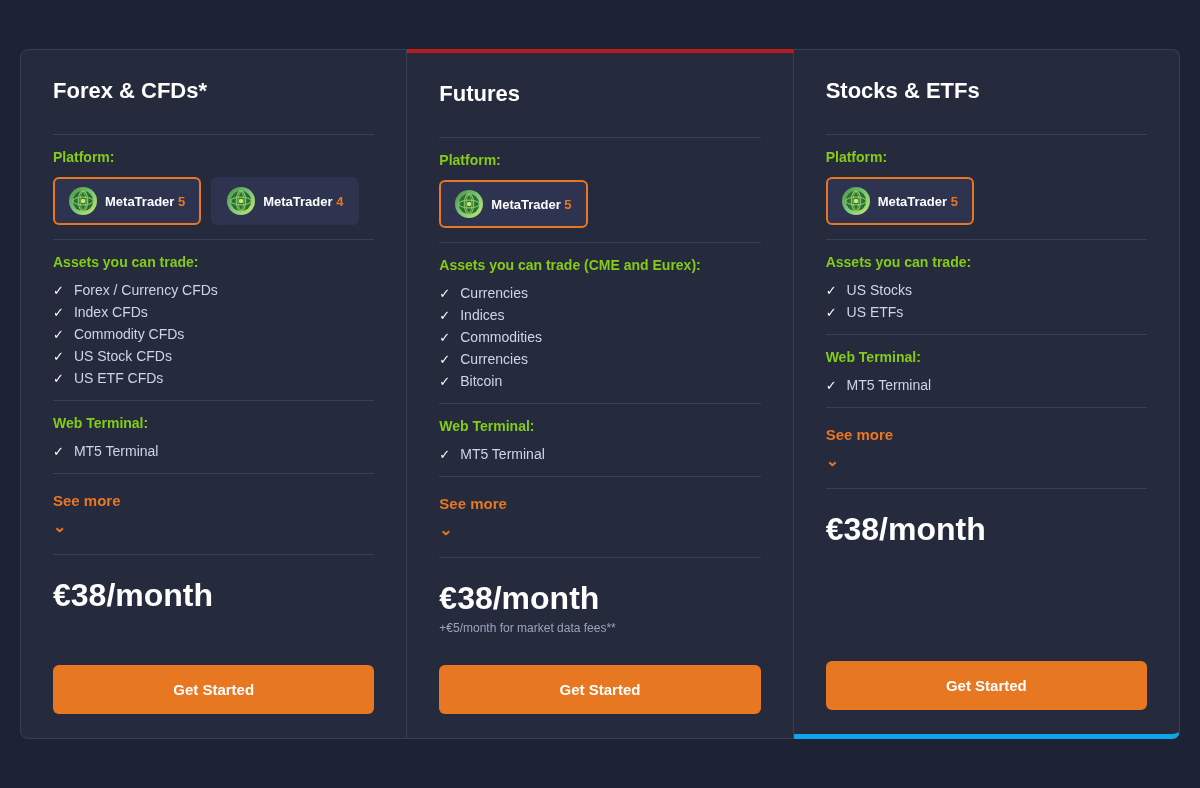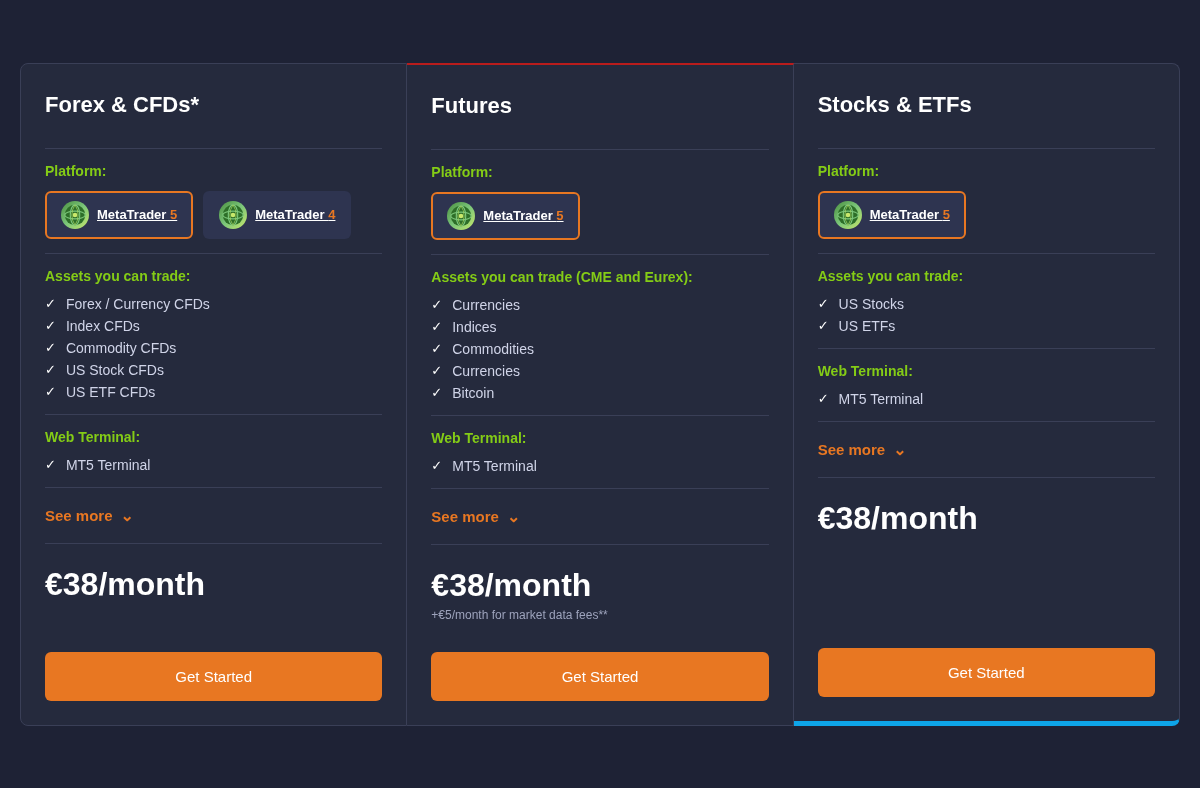--- a/index.html
+++ b/index.html
@@ -18,42 +18,42 @@
     .cards-container {
       display: flex;
       gap: 0;
       width: 1160px;
       max-width: 100%;
     }
 
     .card {
       background: #252a3d;
       flex: 1;
-      padding: 28px 24px 24px;
+      padding: 28px 32px 24px;
       border-right: 1px solid #3a3f57;
       display: flex;
       flex-direction: column;
     }
 
     .card:first-child {
       border-left: 1px solid #3a3f57;
       border-top: 1px solid #3a3f57;
       border-bottom: 1px solid #3a3f57;
       border-radius: 8px 0 0 8px;
     }
 
     .card:last-child {
       border-top: 1px solid #3a3f57;
       border-bottom: 5px solid #0ea5e9;
       border-right: 1px solid #3a3f57;
       border-radius: 0 8px 8px 0;
     }
 
     .card:not(:first-child):not(:last-child) {
-      border-top: 2px solid #b91c1c;
+      border-top: 4px solid #b91c1c;
       border-bottom: 1px solid #3a3f57;
     }
 
     .card-title {
       font-size: 22px;
       font-weight: 700;
       color: #ffffff;
       margin-bottom: 16px;
     }
 
@@ -67,21 +67,20 @@
       font-size: 14px;
       font-weight: 700;
       color: #84cc16;
       margin-bottom: 12px;
     }
 
     .platform-buttons {
       display: flex;
       gap: 10px;
       margin-bottom: 0;
-      text-decoration: underline;
     }
 
     .platform-btn {
       display: flex;
       align-items: center;
       gap: 8px;
       padding: 8px 14px;
       border-radius: 6px;
       border: 2px solid transparent;
       background: #2e3450;
@@ -141,24 +140,25 @@
     }
 
     .check-icon {
       color: #ffffff;
       font-size: 13px;
       flex-shrink: 0;
     }
 
     .see-more-row {
       display: flex;
-      align-items: center;
+      align-items: flex-start;
       gap: 8px;
       cursor: pointer;
       margin: 4px 0;
+      flex-direction: column;
     }
 
     .see-more-text {
       color: #e87722;
       font-size: 15px;
       font-weight: 600;
     }
 
     .chevron-down {
       color: #e87722;
@@ -183,21 +183,21 @@
       margin-bottom: 30px;
     }
 
     .get-started-btn {
       width: 100%;
       padding: 16px;
       background: #e87722;
       border: none;
       border-radius: 6px;
       font-size: 15px;
-      font-weight: 400;
+      font-weight: 700;
       color: #ffffff;
       cursor: pointer;
       margin-top: auto;
     }
   </style>
 </head>
 <body>
 
 <div class="cards-container">
 <div class="card">

